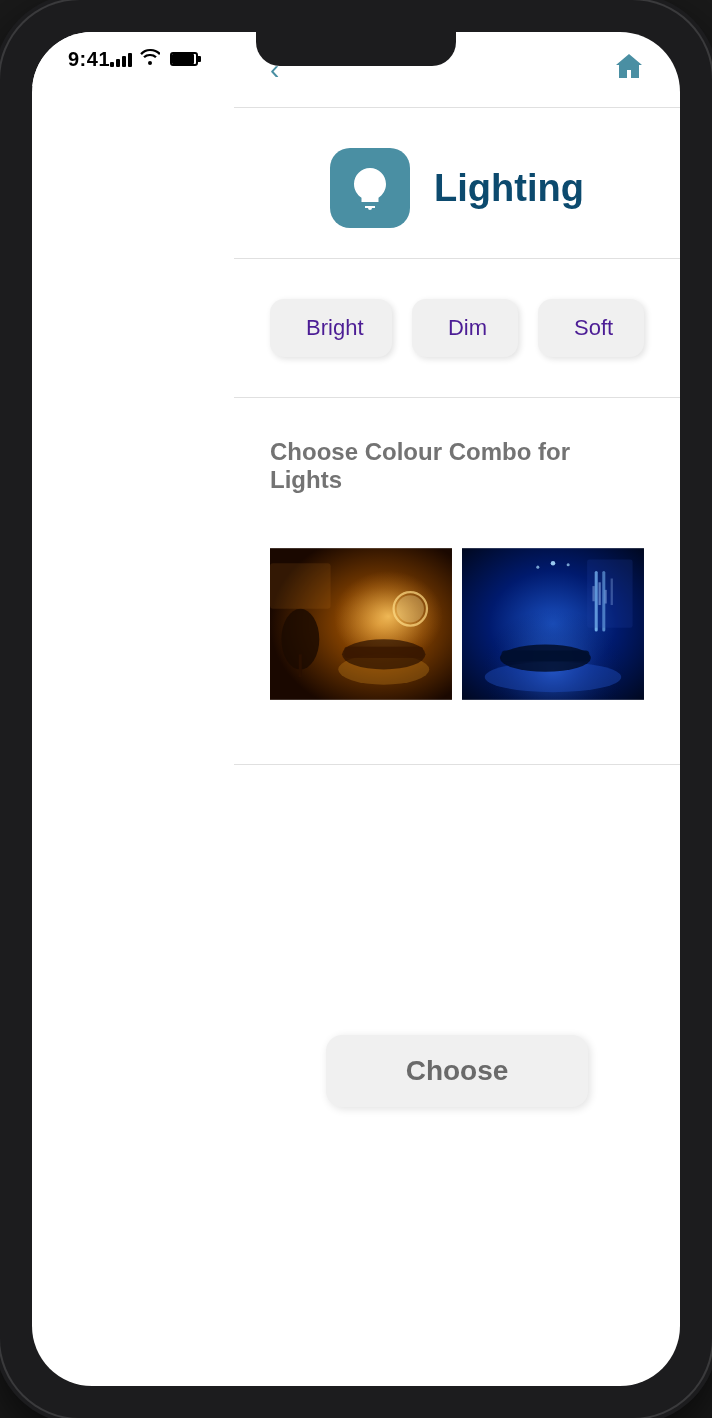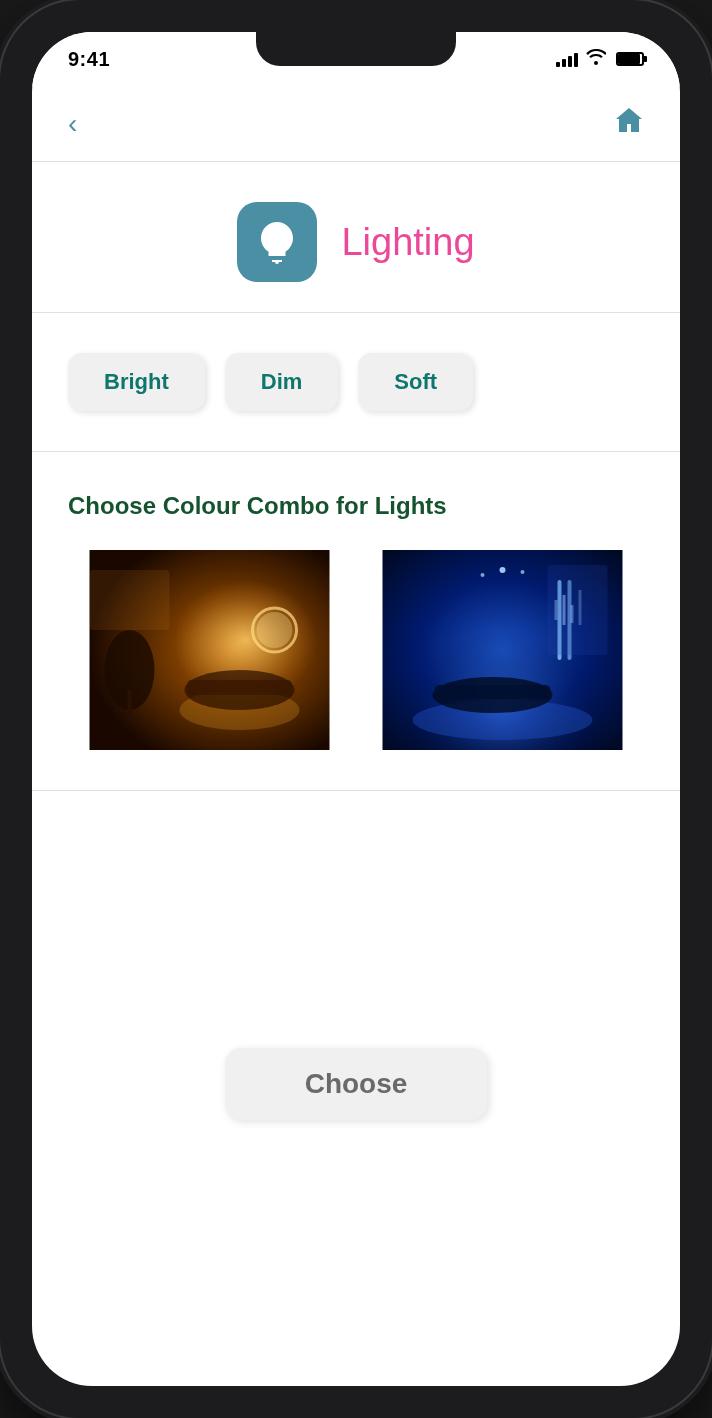--- a/index.html
+++ b/index.html
@@ -39,21 +39,20 @@
     }
 
     .phone-screen {
       width: 648px;
       height: 1354px;
       background: #ffffff;
       border-radius: 60px;
       overflow: hidden;
       position: relative;
       display: flex;
-      flex-direction: column;
     }
 
     
     .notch {
       position: absolute;
       top: 0;
       left: 50%;
       transform: translateX(-50%);
       width: 200px;
       height: 34px;
@@ -191,59 +190,59 @@
     }
 
     .lighting-icon-box svg {
       width: 48px;
       height: 48px;
       fill: white;
     }
 
     .page-title {
       font-size: 38px;
-      font-weight: 400;
-      color: #ec4899;
+      font-weight: 700;
+      color: #0c4a6e;
     }
 
     
     .brightness-section {
       padding: 40px 36px 40px;
       border-bottom: 1px solid #e0e0e0;
     }
 
     .brightness-options {
       display: flex;
       gap: 20px;
       justify-content: flex-start;
     }
 
     .brightness-btn {
       padding: 16px 36px;
       background: #f0f0f0;
       border: none;
       border-radius: 14px;
       font-size: 22px;
-      font-weight: 700;
-      color: #0f766e;
+      font-weight: 400;
+      color: #4c1d95;
       cursor: pointer;
       box-shadow: 2px 2px 6px rgba(0,0,0,0.12);
       min-width: 100px;
     }
 
     
     .colour-section {
       padding: 40px 36px;
       border-bottom: 1px solid #e0e0e0;
     }
 
     .colour-title {
       font-size: 24px;
       font-weight: 700;
-      color: #14532d;
+      color: #737373;
       margin-bottom: 30px;
     }
 
     .colour-images {
       display: flex;
       gap: 10px;
     }
 
     .colour-image-box {
       flex: 1;

